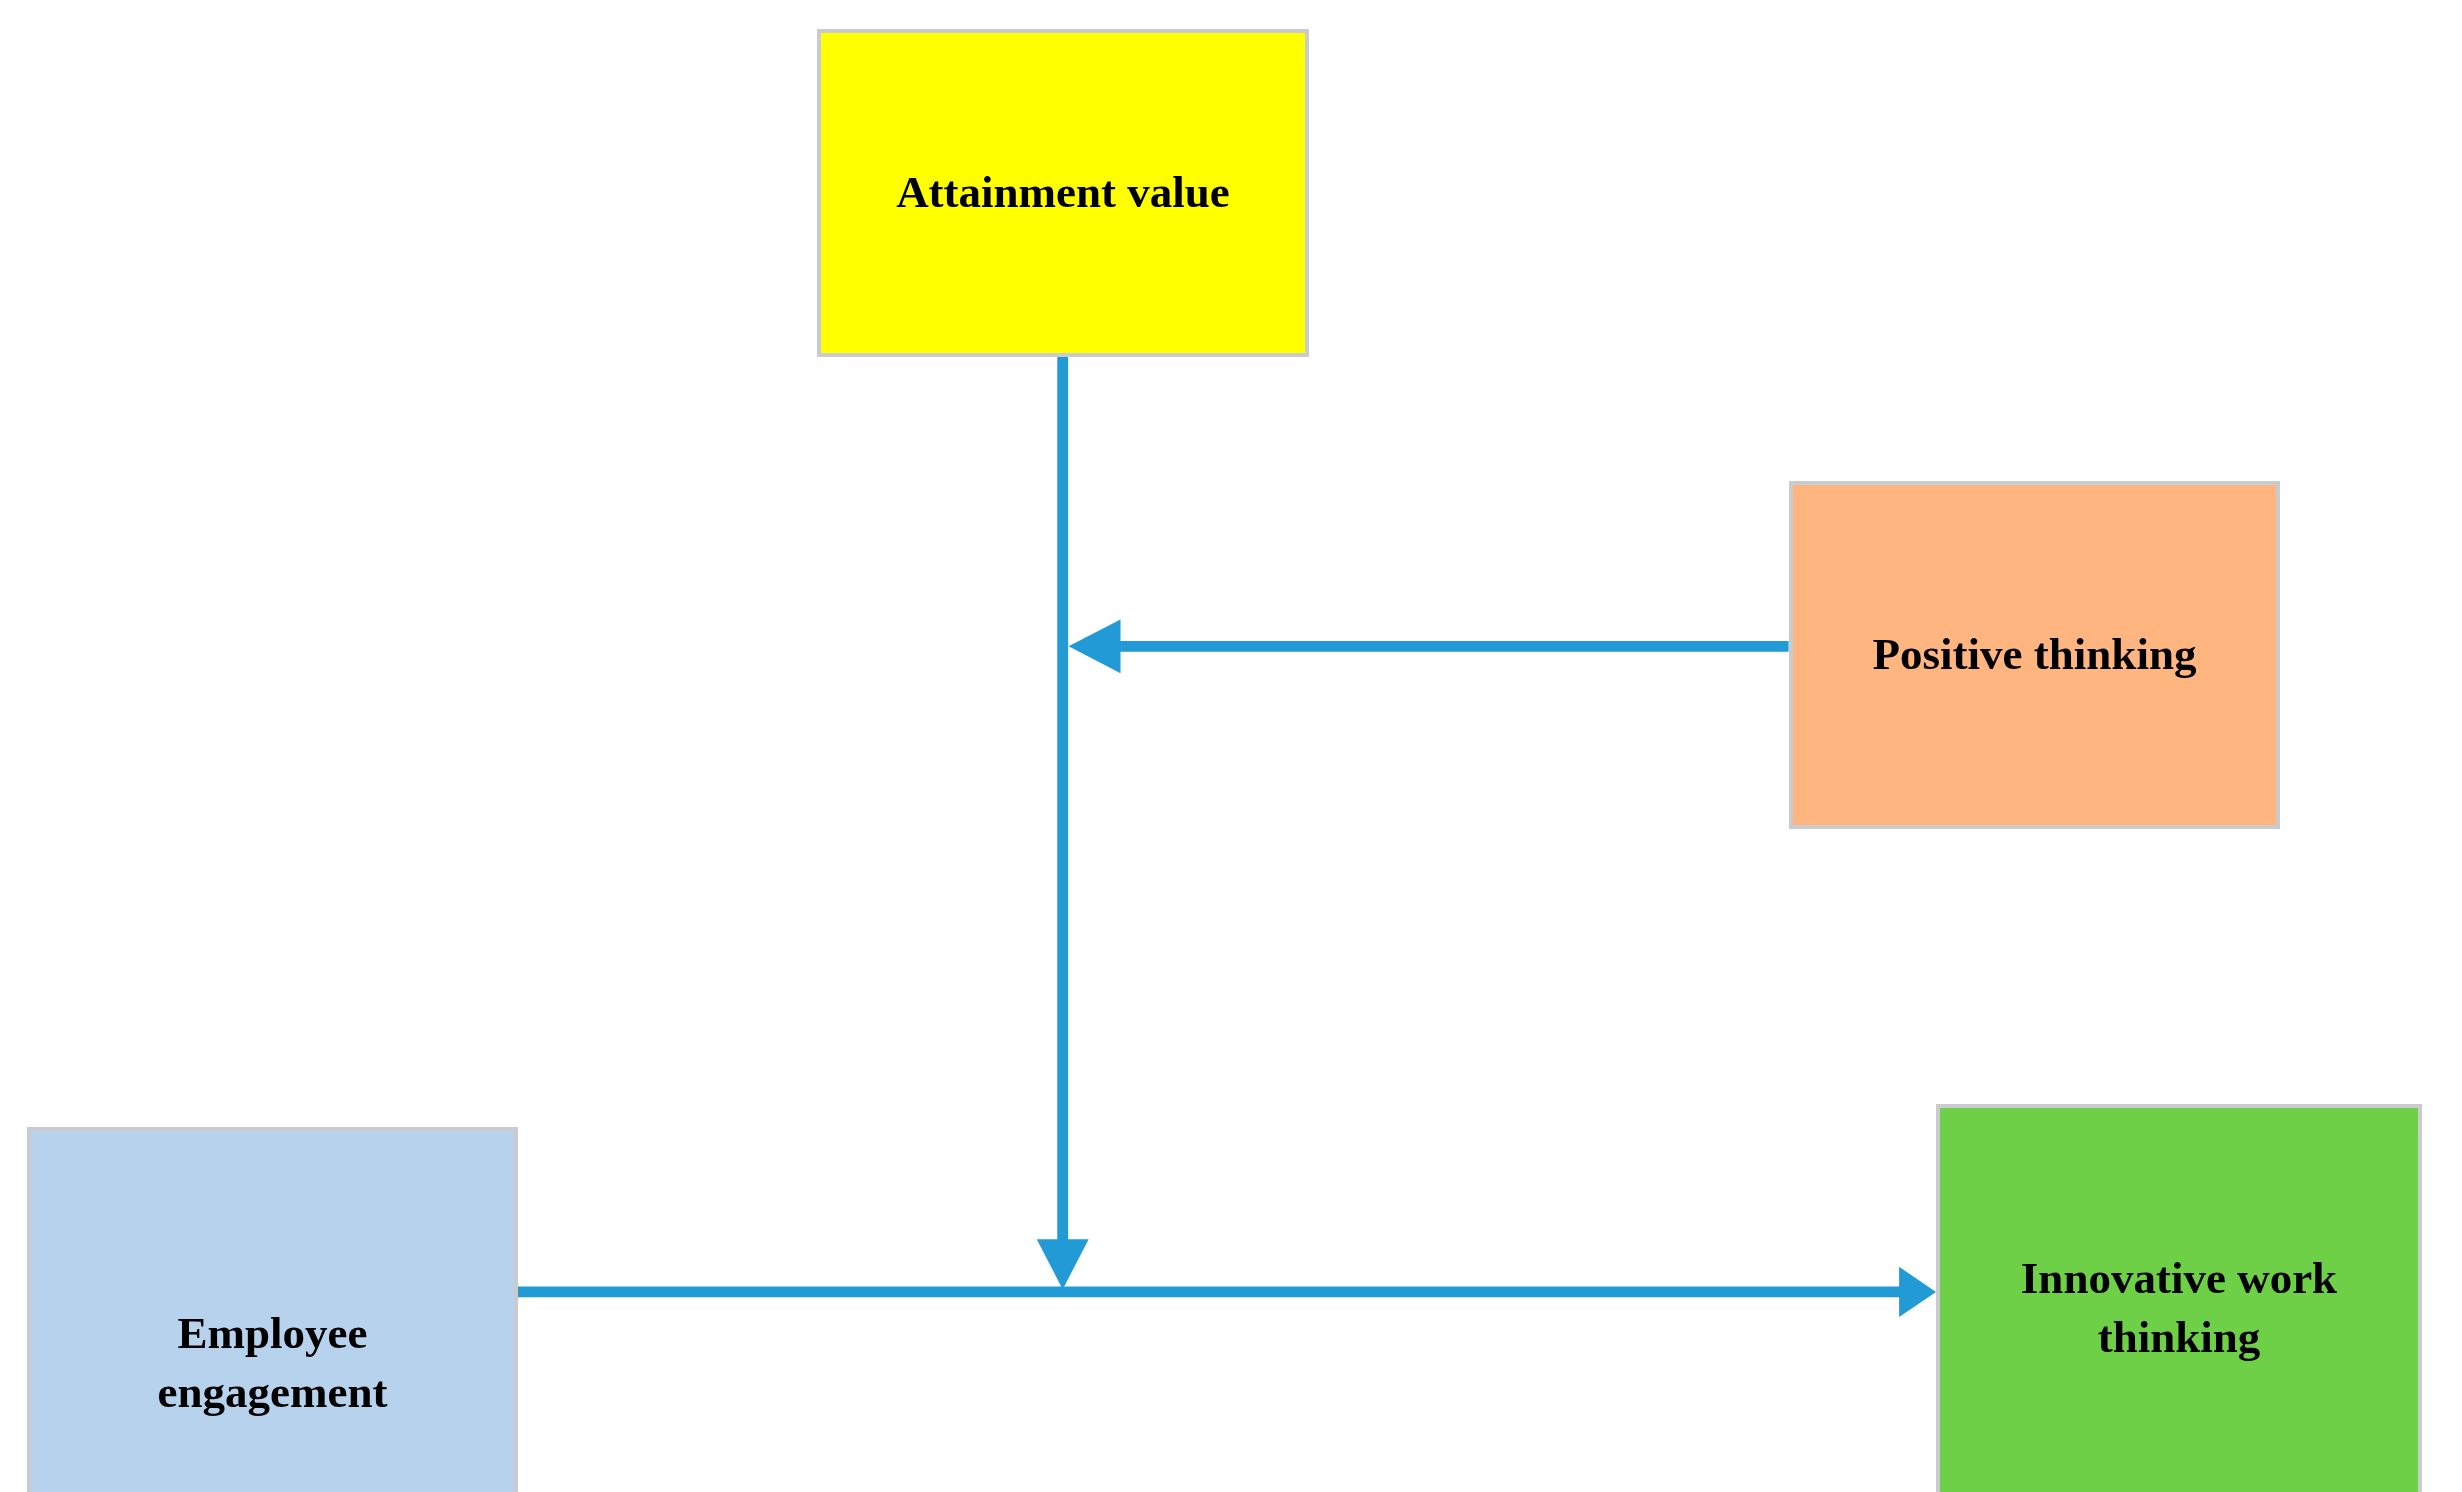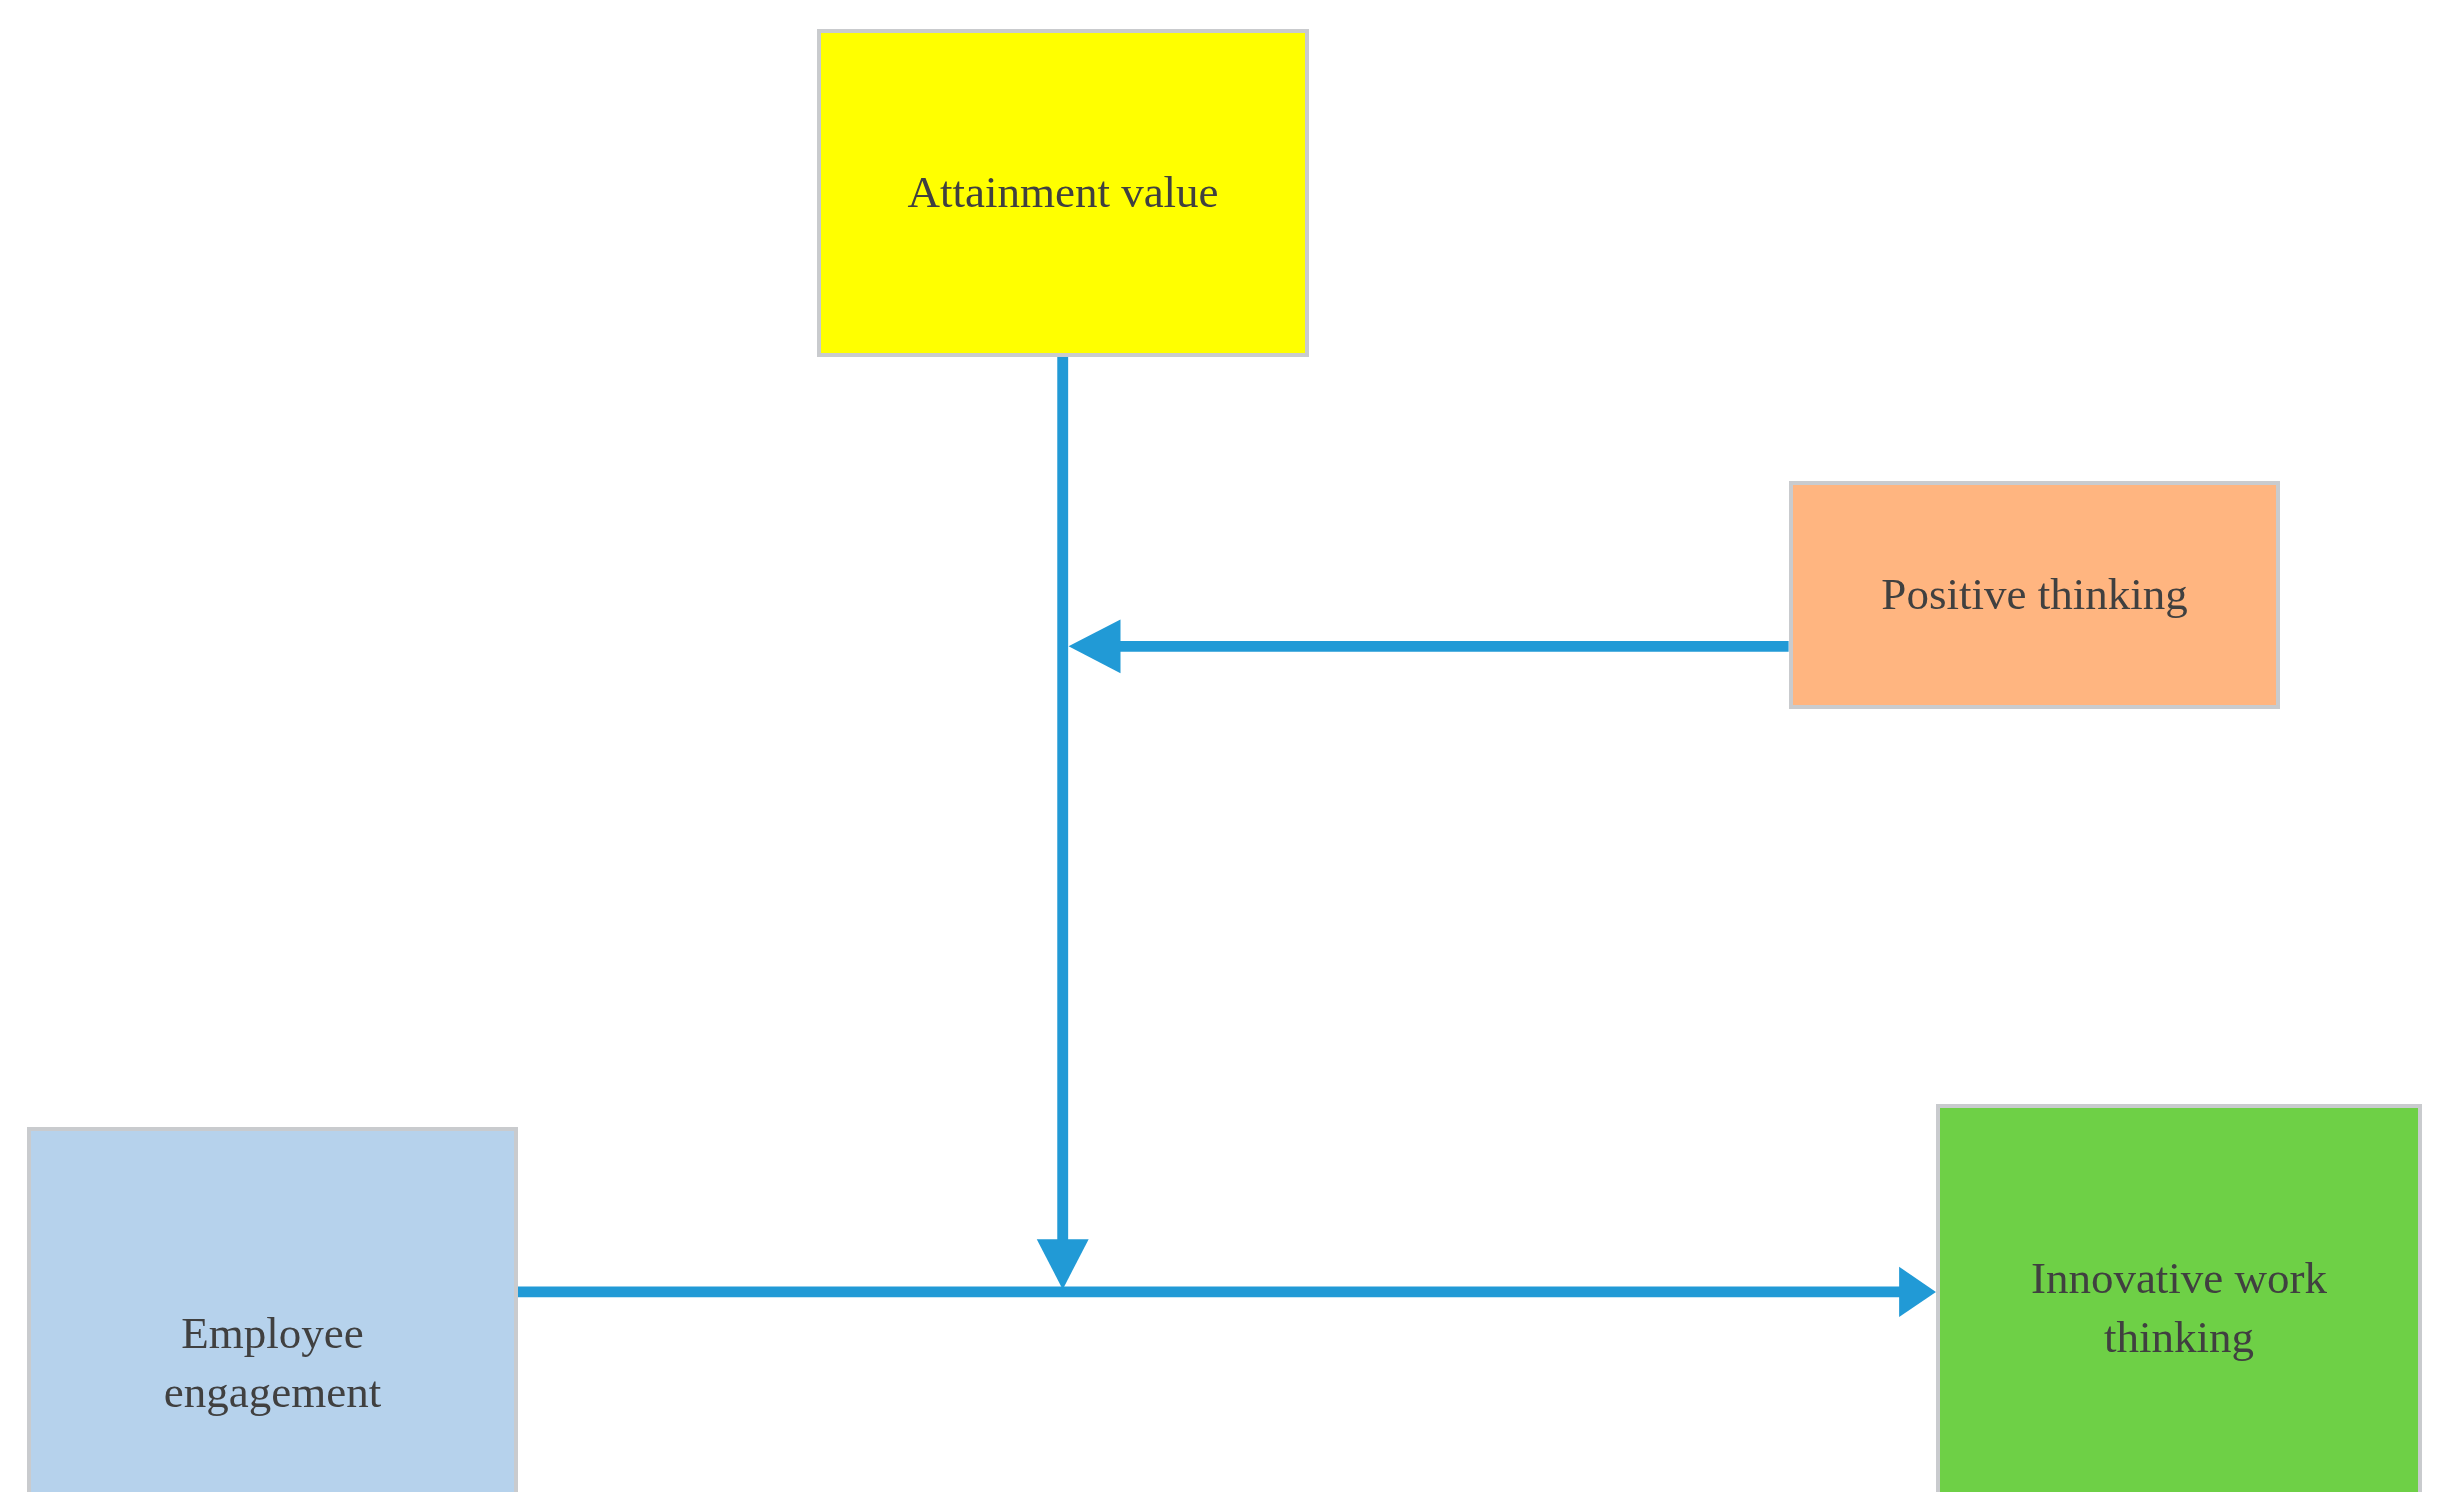--- a/index.html
+++ b/index.html
@@ -17,41 +17,42 @@
     font-family: "Liberation Serif", "DejaVu Serif", serif;
   }
   .node {
     position: absolute;
     box-sizing: border-box;
     border: 4.2px solid #c9cbce;
     display: flex;
     align-items: center;
     justify-content: center;
     text-align: center;
-    color: #404040;
+    color: #000000;
     font-size: 45px;
     line-height: 1.32;
     font-family: "Liberation Serif", "DejaVu Serif", serif;
     letter-spacing: 0px;
     z-index: 3;
+    font-weight: bold;
   }
   .node .node-label {
     display: block;
     width: 100%;
     padding: 0 8.4px;
     box-sizing: border-box;
   }
 
   
   #node-attainment-value {
     left: 817px;  top: 28.5px;   width: 492px; height: 328px;
     background: #ffff00;
   }
   #node-positive-thinking {
-    left: 1789px; top: 481px;  width: 491px; height: 228px;
+    left: 1789px; top: 481px;  width: 491px; height: 348px;
     background: #ffb580;
   }
   #node-employee-engagement {
     left: 27px;   top: 1127px; width: 491px; height: 468px;
     border-bottom: none;
     background: #b6d2ec;
   }
   #node-innovative-work-behaviour {
     left: 1936px; top: 1089px; width: 486px; height: 408px;
     background: #6ed046;

